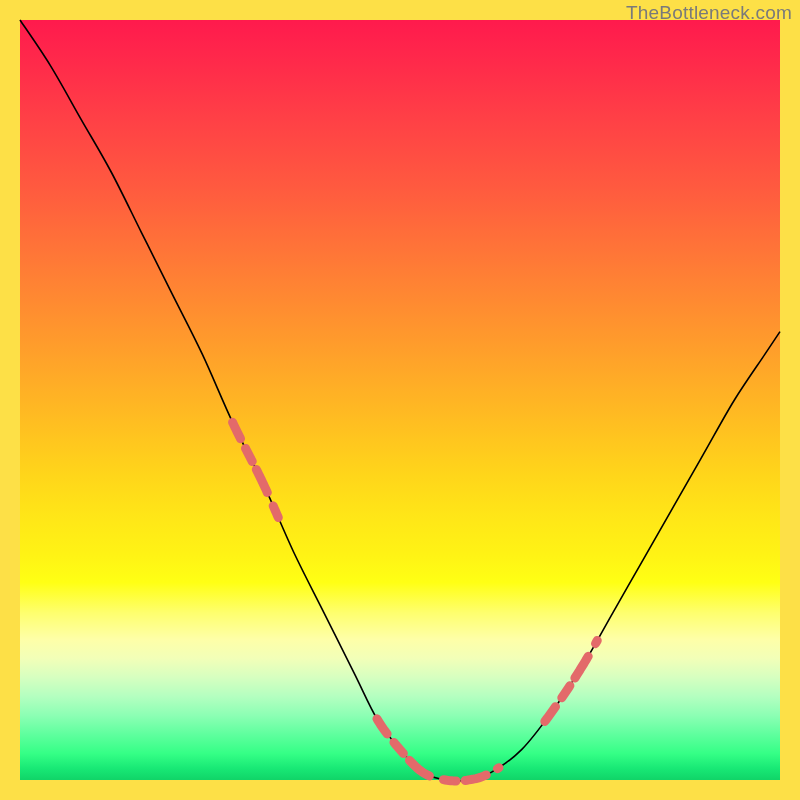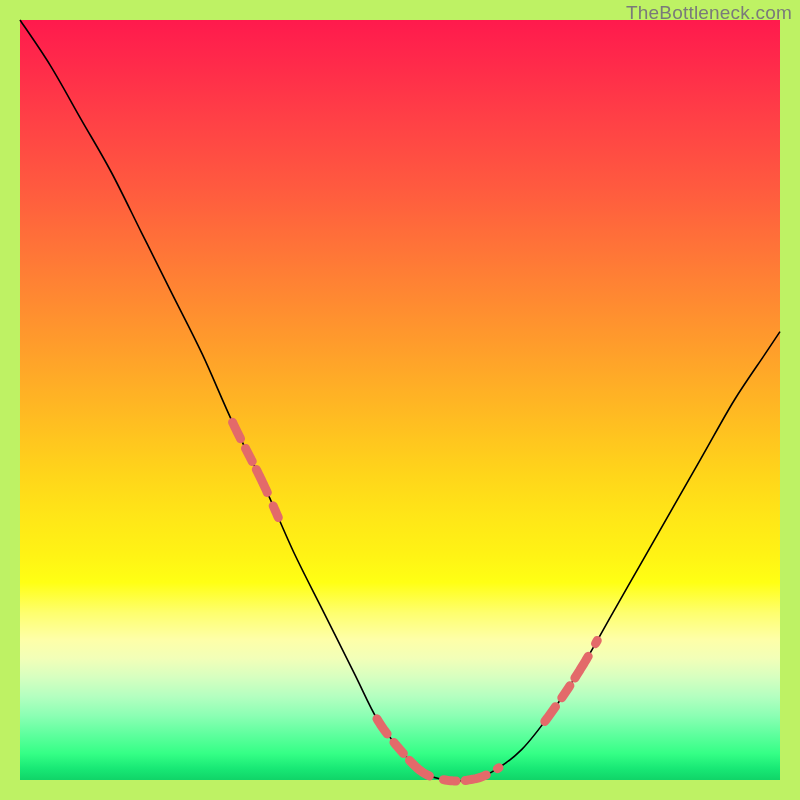--- a/index.html
+++ b/index.html
@@ -10,21 +10,21 @@
     overflow: hidden;
     background: #000;
     font-family: Arial, Helvetica, sans-serif;
   }
   .frame {
     position: absolute;
     left: 0;
     top: 0;
     width: 800px;
     height: 800px;
-    background: #bef264;
+    background: #fde047;
   }
   .plot {
     position: absolute;
     left: 20px;
     top: 20px;
     width: 760px;
     height: 760px;
     background: linear-gradient(to bottom,
       #ff1a4d 0%,
       #ff2b4a 6%,

